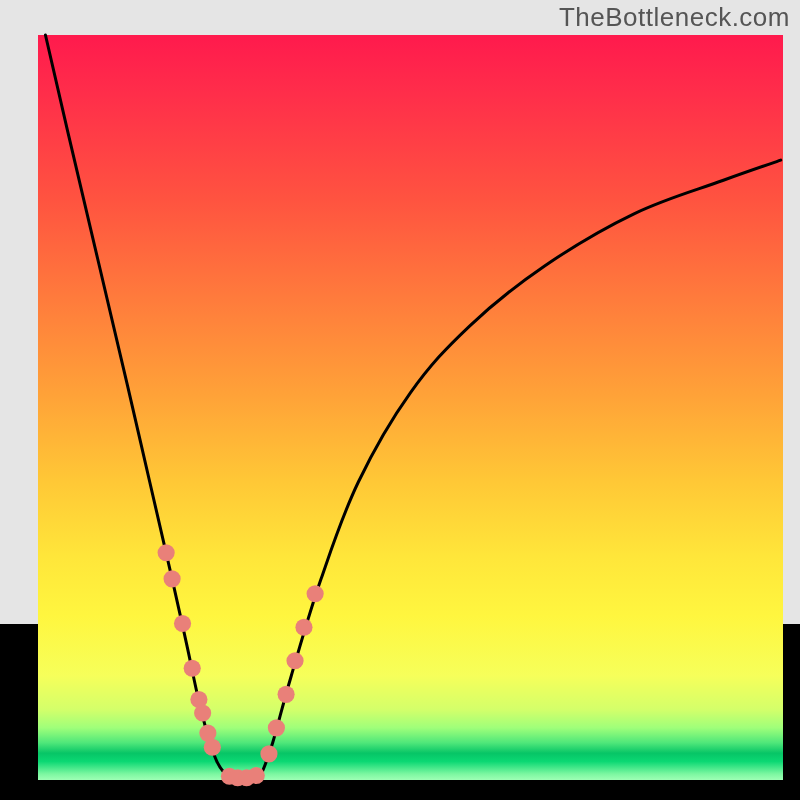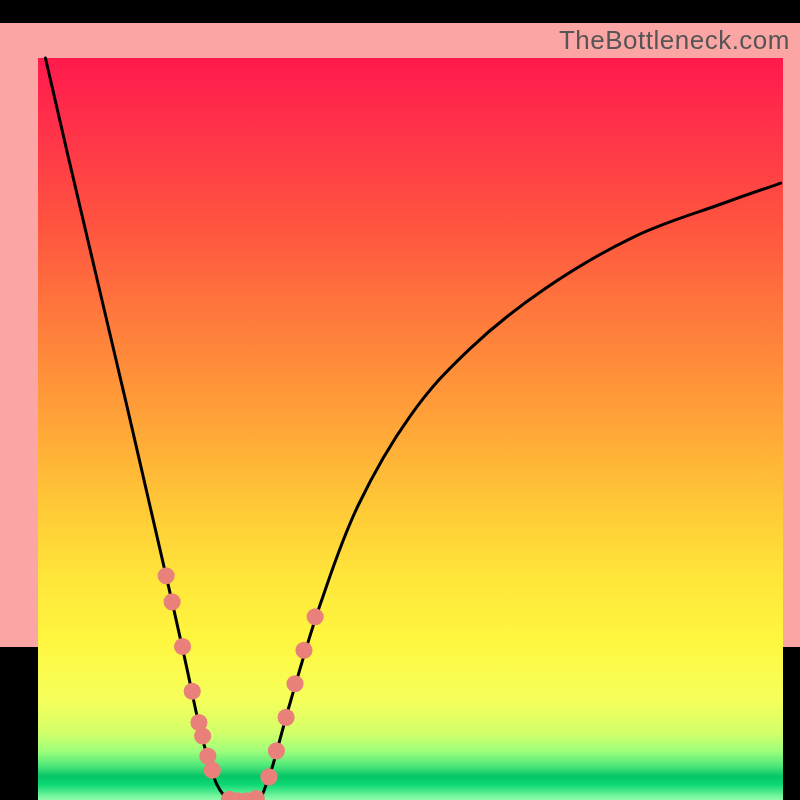--- a/index.html
+++ b/index.html
@@ -8,22 +8,21 @@
     width: 800px;
     height: 800px;
     background: #000;
     overflow: hidden;
     font-family: Arial, Helvetica, sans-serif;
   }
   .stage {
     position: relative;
     width: 800px;
     height: 624px;
-    background: #fca5a5;
-    margin-top: 23px;
+    background: #e5e5e5;
   }
   .watermark {
     position: absolute;
     top: 2px;
     right: 10px;
     color: #555;
     font-size: 26px;
     font-weight: 400;
     letter-spacing: 0.5px;
     z-index: 5;

